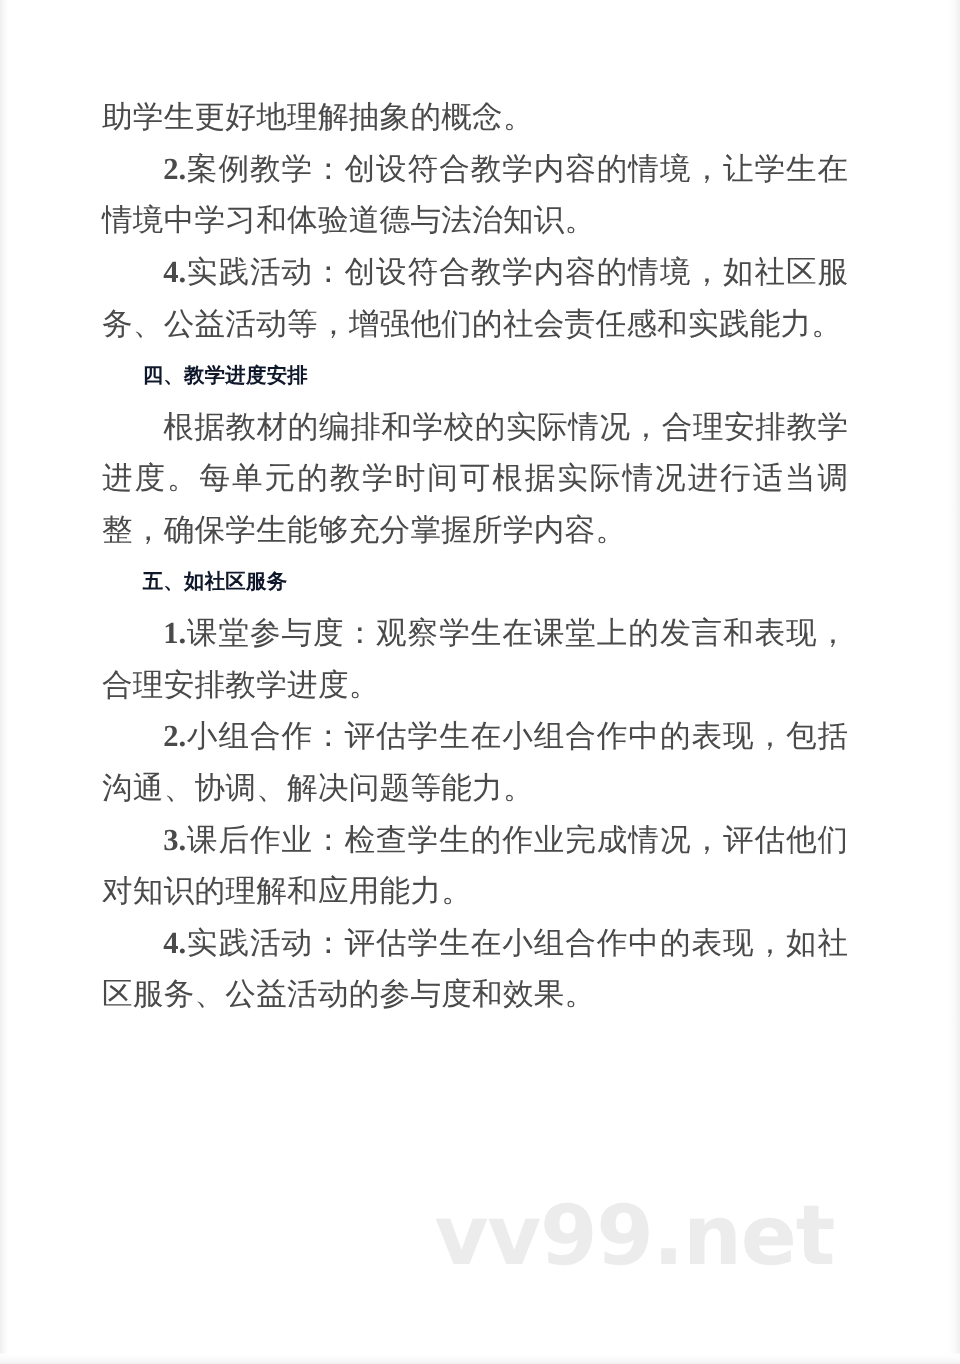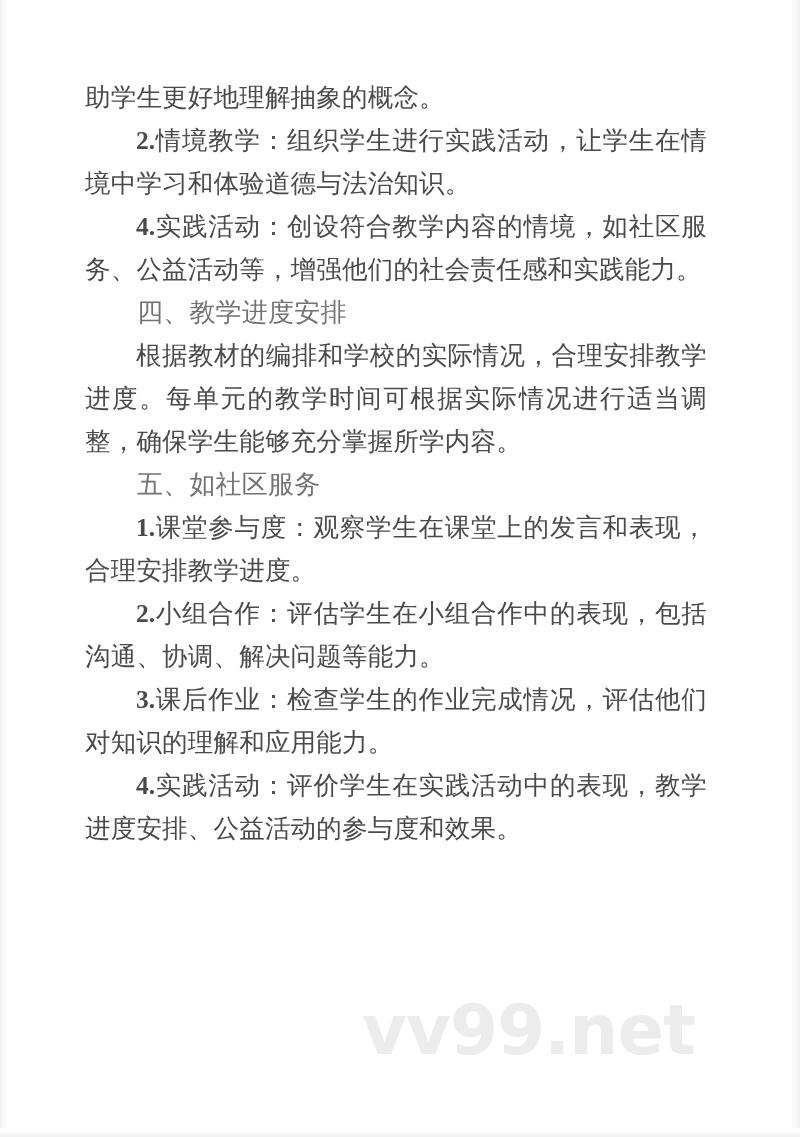--- a/index.html
+++ b/index.html
@@ -67,24 +67,24 @@
   }
 
   .para .num {
     font-weight: bold;
     font-family: "Liberation Serif", "DejaVu Serif", serif;
     letter-spacing: 0;
   }
 
   .heading {
     margin: 0;
-    color: #737373;
-    font-size: 26px;
+    color: #0f172a;
+    font-size: 17px;
     line-height: 43px;
-    font-weight: normal;
+    font-weight: bold;
     text-indent: 2em;
     letter-spacing: 0.2px;
   }
 
   .watermark {
     position: absolute;
     left: 362px;
     top: 996px;
     width: 380px;
     color: #ececec;
@@ -106,21 +106,21 @@
   <div class="scan-edge-right"></div>
   <div class="scan-edge-bottom"></div>
 
   <div class="text-body">
 
     <p class="para continuation">
       <span>助学生更好地理解抽象的概念。</span>
     </p>
 
     <p class="para">
-      <span class="num">2.</span><span>情境教学：组织学生进行实践活动，让学生在情境中学习和体验道德与法治知识。</span>
+      <span class="num">2.</span><span>案例教学：创设符合教学内容的情境，让学生在情境中学习和体验道德与法治知识。</span>
     </p>
 
 
     <p class="para">
       <span class="num">4.</span><span>实践活动：创设符合教学内容的情境，如社区服务、公益活动等，增强他们的社会责任感和实践能力。</span>
     </p>
 
     <h2 class="heading">四、教学进度安排</h2>
 
     <p class="para">
@@ -135,20 +135,20 @@
 
     <p class="para">
       <span class="num">2.</span><span>小组合作：评估学生在小组合作中的表现，包括沟通、协调、解决问题等能力。</span>
     </p>
 
     <p class="para">
       <span class="num">3.</span><span>课后作业：检查学生的作业完成情况，评估他们对知识的理解和应用能力。</span>
     </p>
 
     <p class="para">
-      <span class="num">4.</span><span>实践活动：评价学生在实践活动中的表现，教学进度安排、公益活动的参与度和效果。</span>
+      <span class="num">4.</span><span>实践活动：评估学生在小组合作中的表现，如社区服务、公益活动的参与度和效果。</span>
     </p>
 
   </div>
 
   <div class="watermark">vv99.net</div>
 
 </div>
 
 </body></html>

